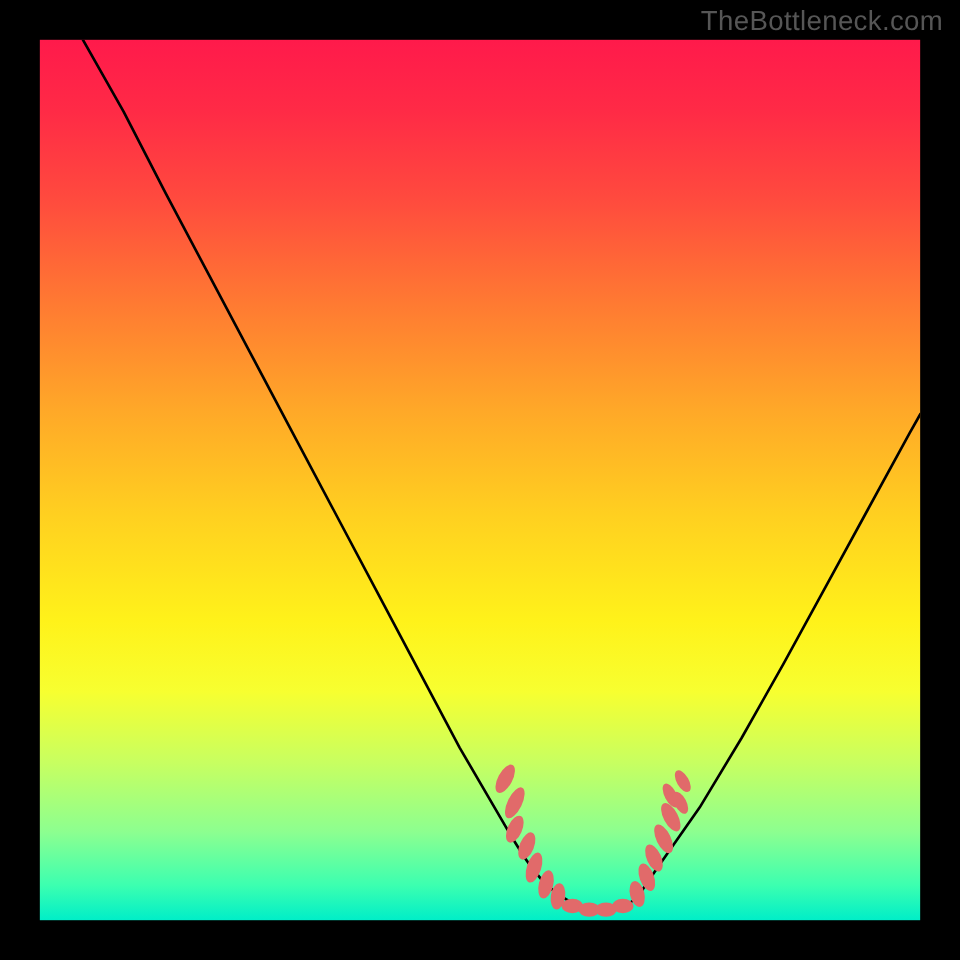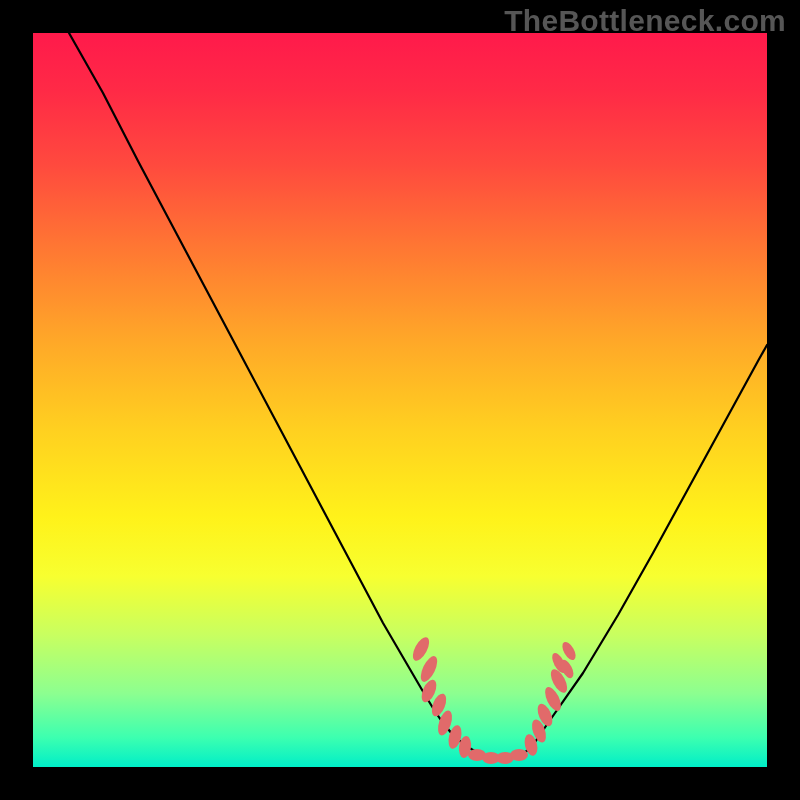--- a/index.html
+++ b/index.html
@@ -8,22 +8,22 @@
     position: relative;
     width: 800px;
     height: 800px;
     background: #000;
   }
   .watermark {
     position: absolute;
     top: 4px;
     right: 14px;
     font-family: Arial, Helvetica, sans-serif;
-    font-size: 30px;
-    font-weight: bold;
+    font-size: 23px;
+    font-weight: normal;
     color: #565656;
     letter-spacing: 0.3px;
     z-index: 10;
   }
   .plot-area {
     position: absolute;
     left: 33px;
     top: 33px;
     width: 734px;
     height: 734px;

